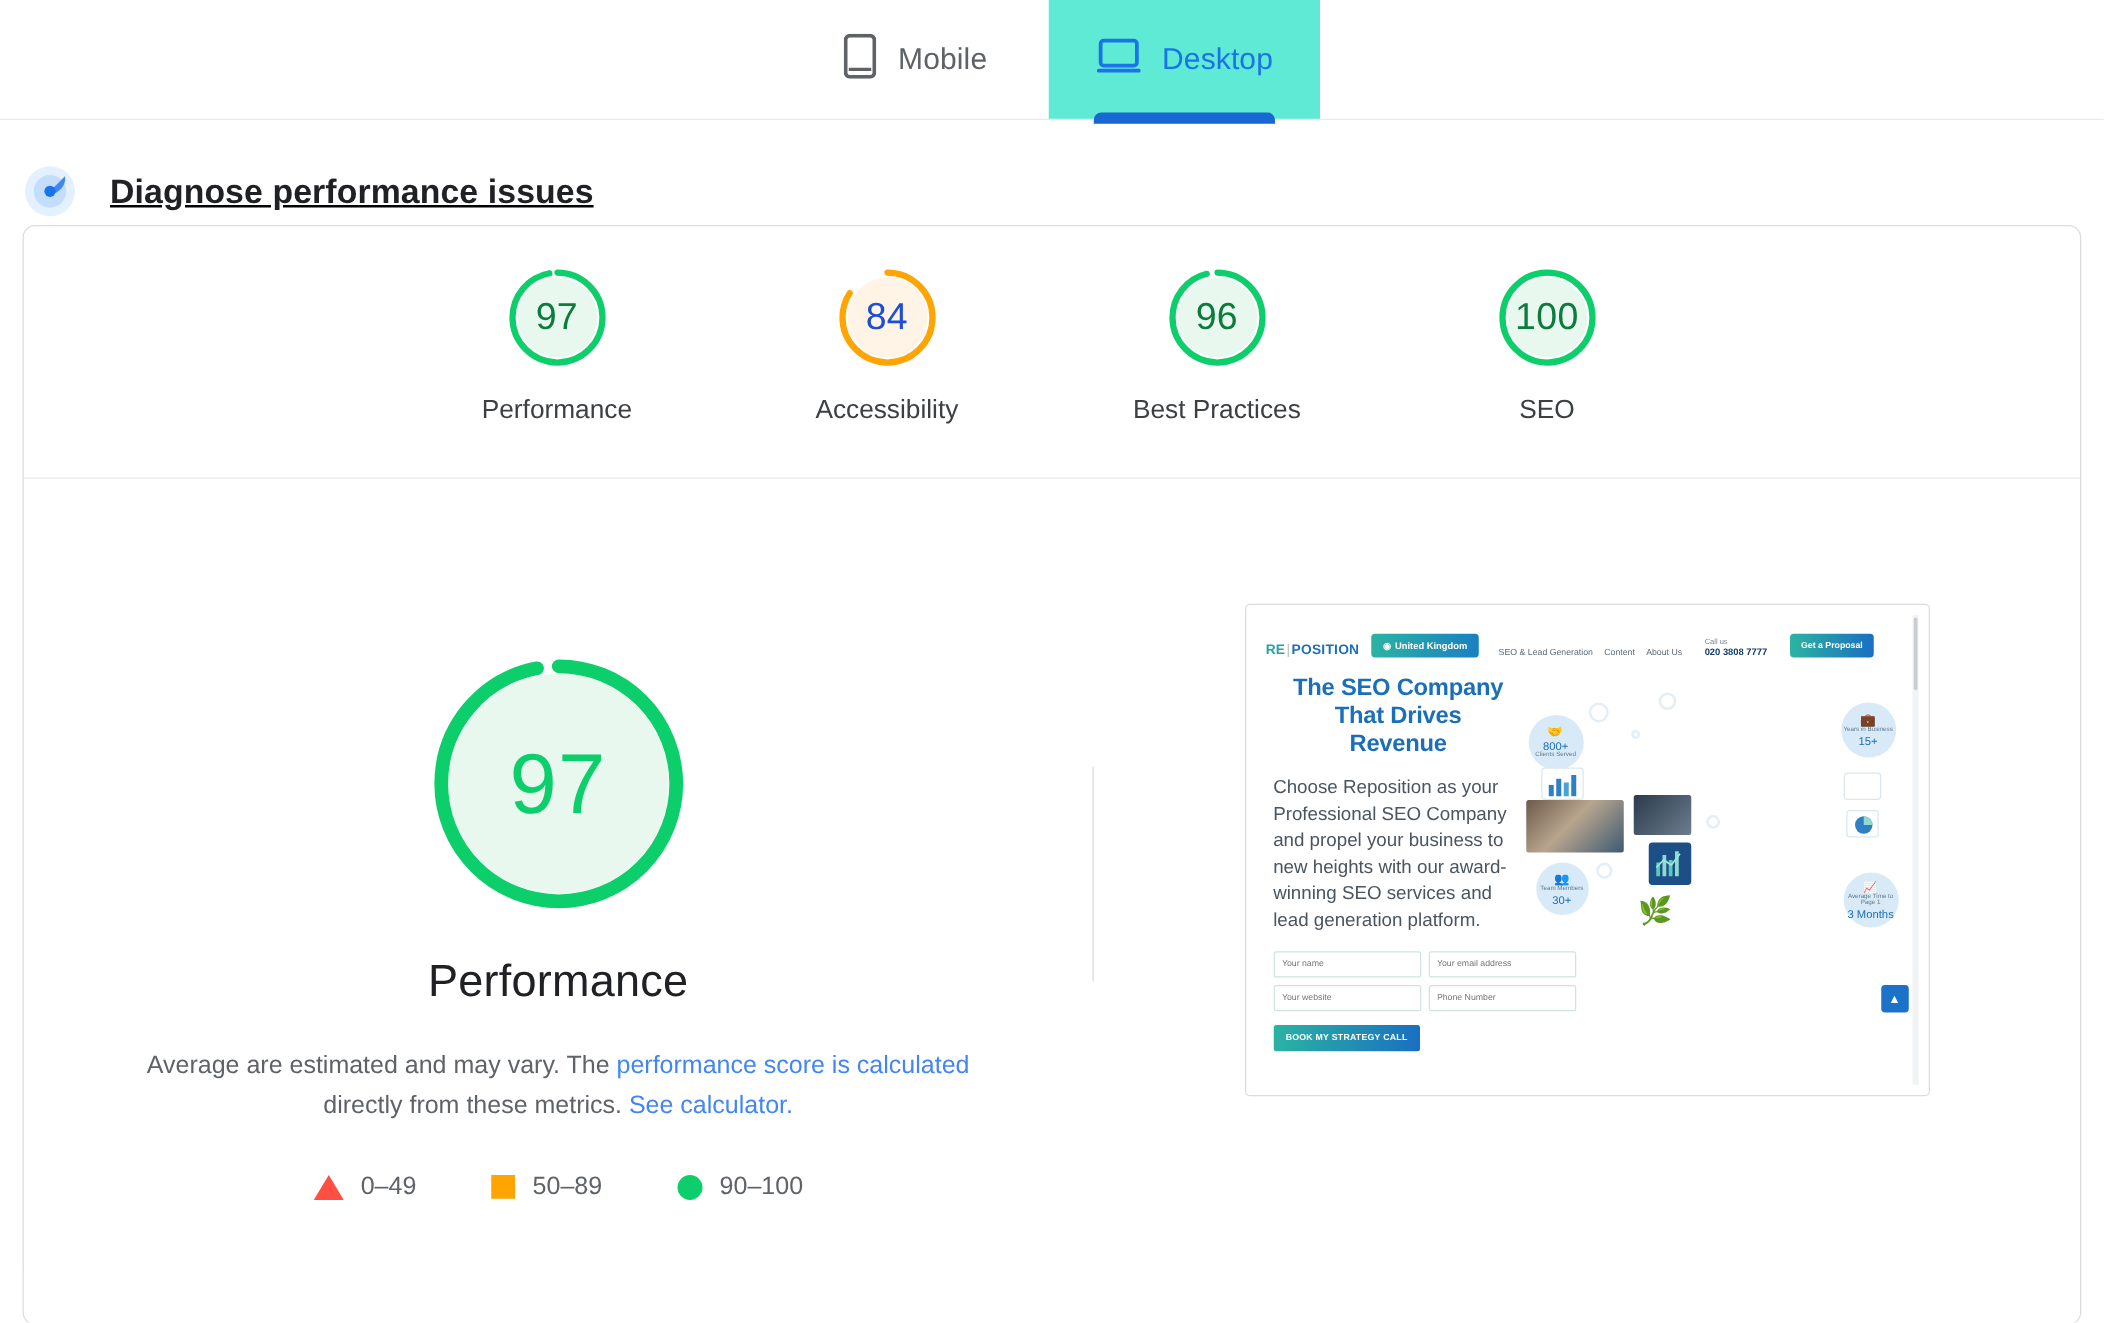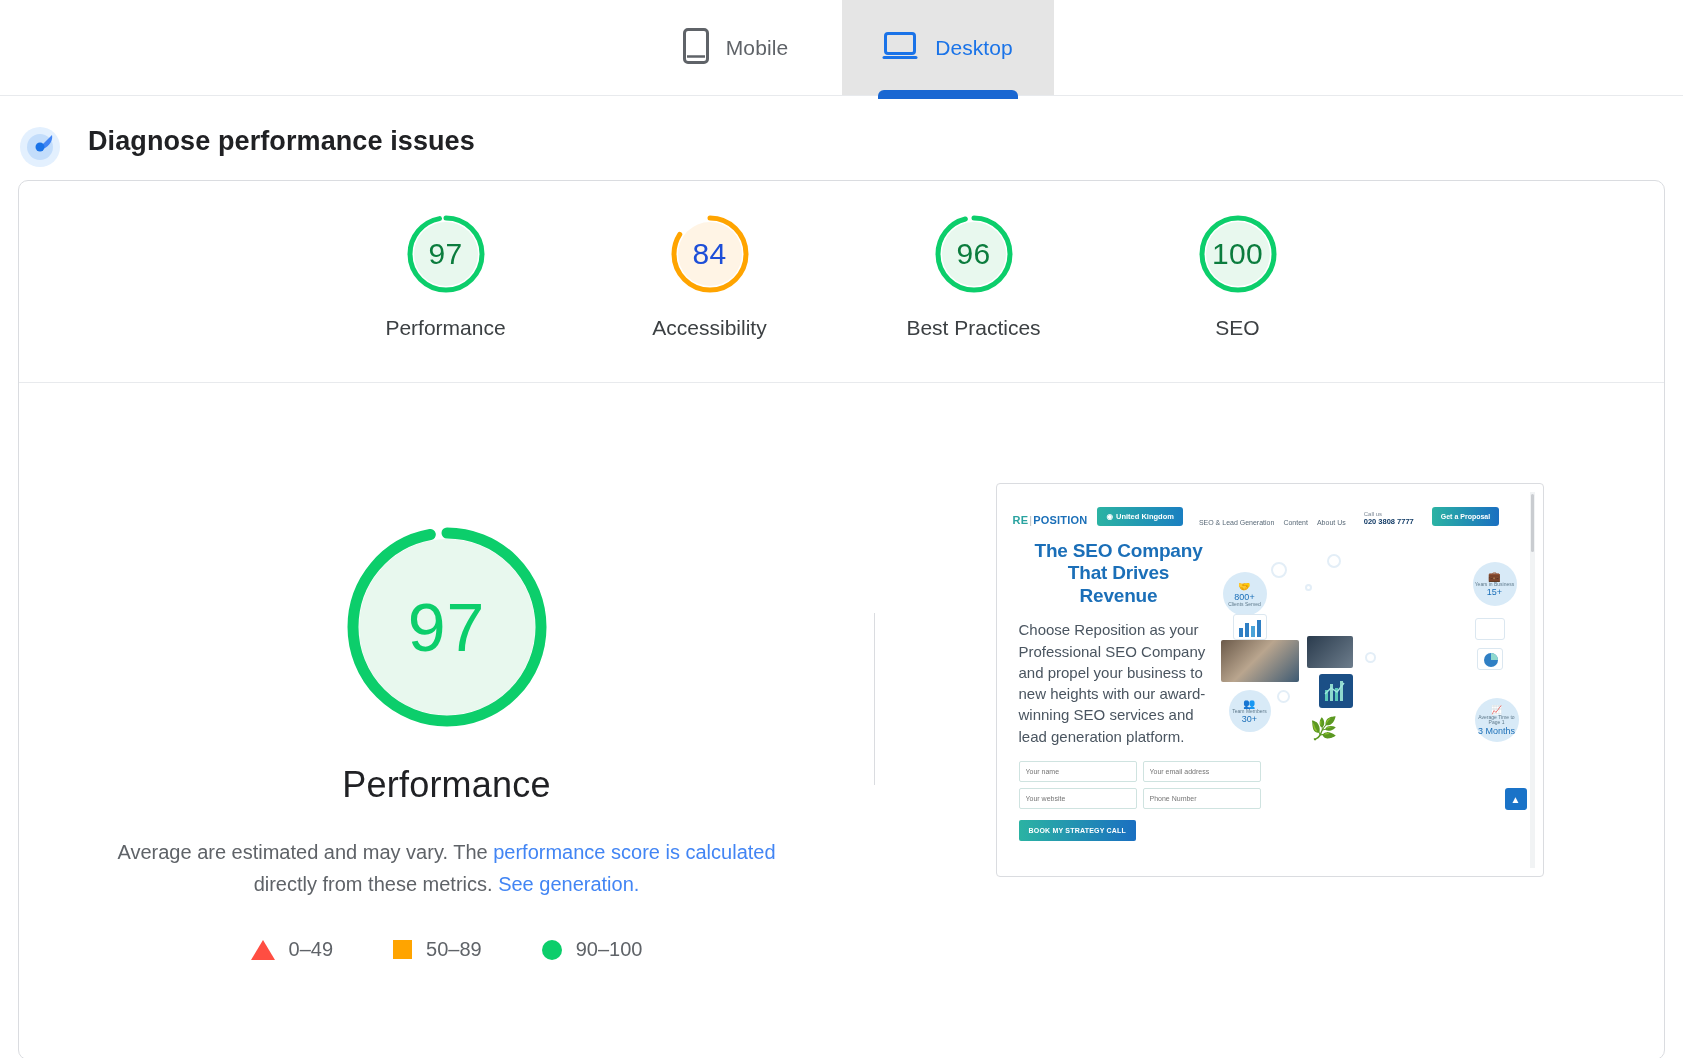--- a/index.html
+++ b/index.html
@@ -22,39 +22,40 @@
   .tab {
     display: flex;
     align-items: center;
     justify-content: center;
     gap: 17px;
     padding: 0 38px;
     position: relative;
     cursor: pointer;
     min-width: 212px;
   }
-  .tab.active { background: #e5e5e5; }
-  .tab-label { font-size: 21px; letter-spacing: .1px; color: #5f6368; }
+  .tab.active { background: #5eead4; }
+  .tab-label { font-size: 24px; letter-spacing: .1px; color: #5f6368; }
   .tab.active .tab-label { color: #1a73e8; font-weight: 500; }
   .tab-underline {
     position: absolute;
     left: 36px; right: 36px; bottom: -4px;
     height: 9px;
     background: #1967d2;
     border-radius: 6px 6px 0 0;
   }
   .icon-mobile, .icon-desktop { display: block; }
 
   
   .section-head {
     display: flex;
-    align-items: flex-start;
+    align-items: center;
     gap: 27px;
     padding: 30px 0 0 19px;
     height: 84px;
+    text-decoration: underline;
   }
   .lh-icon { width: 42px; height: 42px; flex: none; }
   .section-title {
     font-size: 27px;
     color: #202124;
     letter-spacing: .1px;
   }
 
   
   .card {
@@ -384,21 +385,21 @@
         <svg width="208" height="208" viewBox="0 0 208 208">
           <circle cx="104" cy="104" r="88" fill="#e8f8ee"></circle>
           <circle cx="104" cy="104" r="94" fill="none" stroke="#0cce6b" stroke-width="11" stroke-linecap="round" stroke-dasharray="572.9 590.6"></circle>
         </svg>
         <span class="val">97</span>
       </div>
 
       <div class="big-label">Performance</div>
 
       <p class="desc">
-        <span>Average are estimated and may vary. The </span><a href="#">performance score is calculated</a><span> directly from these metrics. </span><a href="#">See generation.</a>
+        <span>Average are estimated and may vary. The </span><a href="#">performance score is calculated</a><span> directly from these metrics. </span><a href="#">See calculator.</a>
       </p>
 
       <div class="legend">
         <div class="legend-item">
           <span class="swatch-tri"></span>
           <span class="txt">0–49</span>
         </div>
         <div class="legend-item">
           <span class="swatch-sq"></span>
           <span class="txt">50–89</span>

